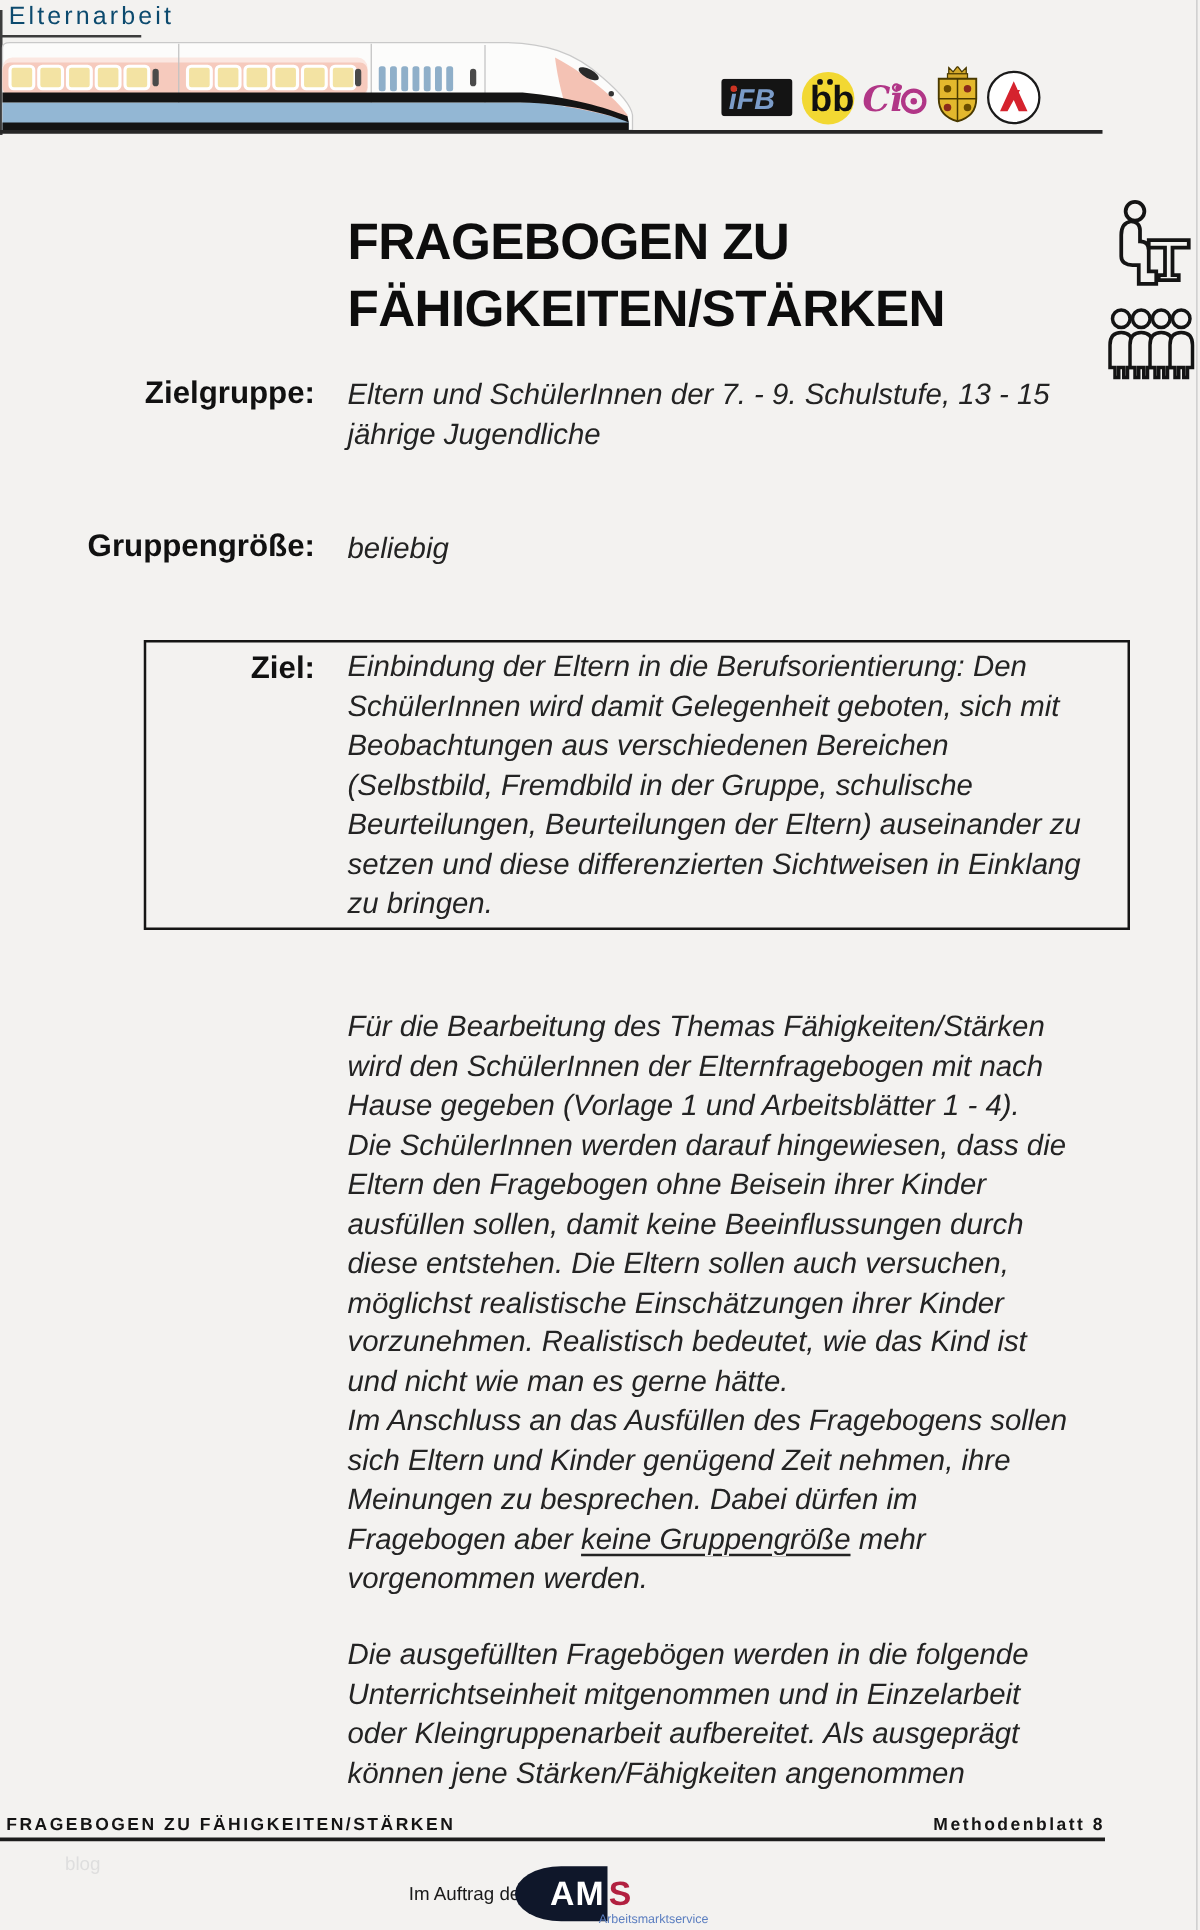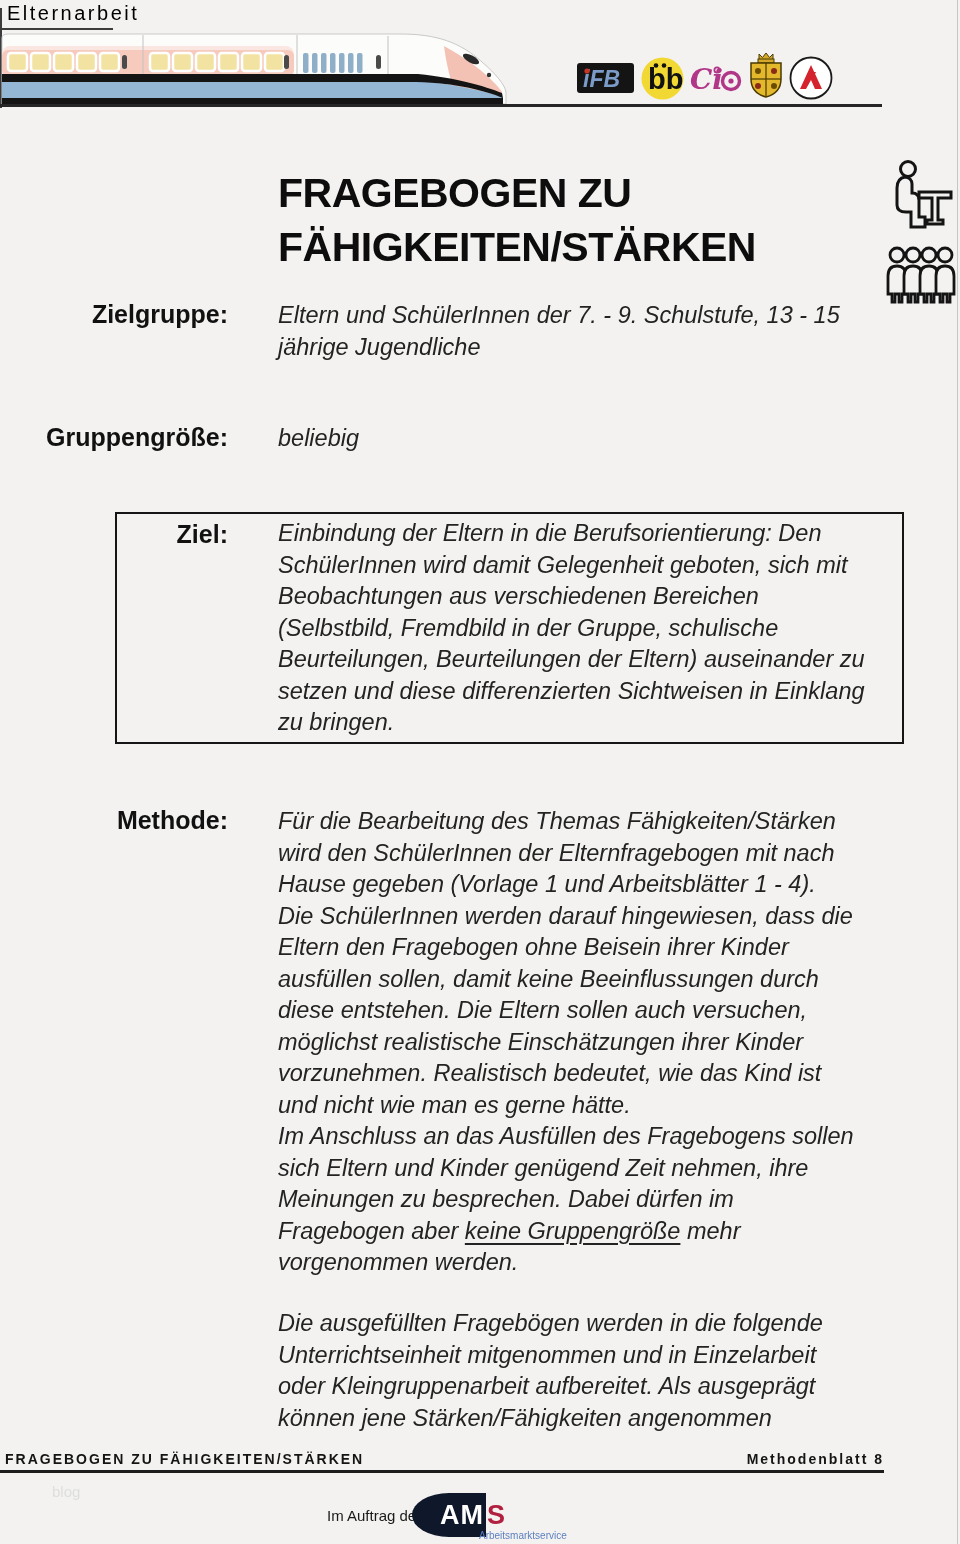--- a/index.html
+++ b/index.html
@@ -3,30 +3,30 @@
 <meta charset="utf-8">
 <style>
   html,body{margin:0;padding:0;background:#d8d8d8;}
   .page{
     position:relative;width:960px;height:1544px;margin:0 auto;
     background:#f3f2f0;overflow:hidden;
     font-family:"Liberation Sans",sans-serif;color:#1f1f1f;
   }
   .abs{position:absolute;}
   .right-edge{left:957px;top:0;width:1px;height:1544px;background:#c6c6c6;}
-  .eltern{left:7px;top:2px;font-size:20px;letter-spacing:2.5px;color:#000000;}
+  .eltern{left:7px;top:2px;font-size:20px;letter-spacing:2.5px;color:#0c4a6e;}
   .eltern-rule{left:0;top:28px;width:113px;height:2px;background:#3c3c3c;}
   .left-tick{left:0;top:8px;width:2px;height:100px;background:#3c3c3c;}
   .base-rule{left:0;top:104px;width:882px;height:3px;background:#262626;}
   .train{left:0;top:28px;width:512px;height:80px;}
   .logo{position:absolute;}
   .title{left:278px;top:150px;font-size:41px;line-height:54px;font-weight:800;
          letter-spacing:-0.5px;color:#0d0d0d;margin-top:16px;}
   .label{position:absolute;left:0;width:228px;text-align:right;
-         font-weight:bold;font-size:25px;color:#111;}
+         font-weight:bold;font-size:25px;color:#111;padding-left:24px;}
   .value{position:absolute;left:278px;width:620px;font-size:23.5px;
          line-height:31.5px;white-space:pre-line;color:#232323;font-style:italic;}
   .ziel-box{left:115px;top:512px;width:789px;height:232px;
             border:2.5px solid #151515;box-sizing:border-box;background:transparent;}
   .uline{text-decoration:underline;text-decoration-thickness:2px;text-underline-offset:4px;}
   .footer-small{position:absolute;font-size:14px;font-weight:bold;
                 letter-spacing:2px;color:#141414;}
   .footer-rule{left:0;top:1470px;width:884px;height:3px;background:#1d1d1d;}
   .watermark{left:52px;top:1483px;font-size:15px;color:#dedede;}
   .commission{left:327px;top:1507px;font-size:15px;color:#1a1a1a;}
@@ -163,21 +163,20 @@
   <div class="abs ziel-box"></div>
   <div class="label" style="top:520px">Ziel:</div>
   <div class="value" style="top:518px">Einbindung der Eltern in die Berufsorientierung: Den
 SchülerInnen wird damit Gelegenheit geboten, sich mit
 Beobachtungen aus verschiedenen Bereichen
 (Selbstbild, Fremdbild in der Gruppe, schulische
 Beurteilungen, Beurteilungen der Eltern) auseinander zu
 setzen und diese differenzierten Sichtweisen in Einklang
 zu bringen.</div>
 
-  <div class="label" style="top:806px">Methode:</div>
   <div class="value" style="top:806px"><span>Für die Bearbeitung des Themas Fähigkeiten/Stärken
 wird den SchülerInnen der Elternfragebogen mit nach
 Hause gegeben (Vorlage 1 und Arbeitsblätter 1 - 4).
 Die SchülerInnen werden darauf hingewiesen, dass die
 Eltern den Fragebogen ohne Beisein ihrer Kinder
 ausfüllen sollen, damit keine Beeinflussungen durch
 diese entstehen. Die Eltern sollen auch versuchen,
 möglichst realistische Einschätzungen ihrer Kinder
 vorzunehmen. Realistisch bedeutet, wie das Kind ist
 und nicht wie man es gerne hätte.

